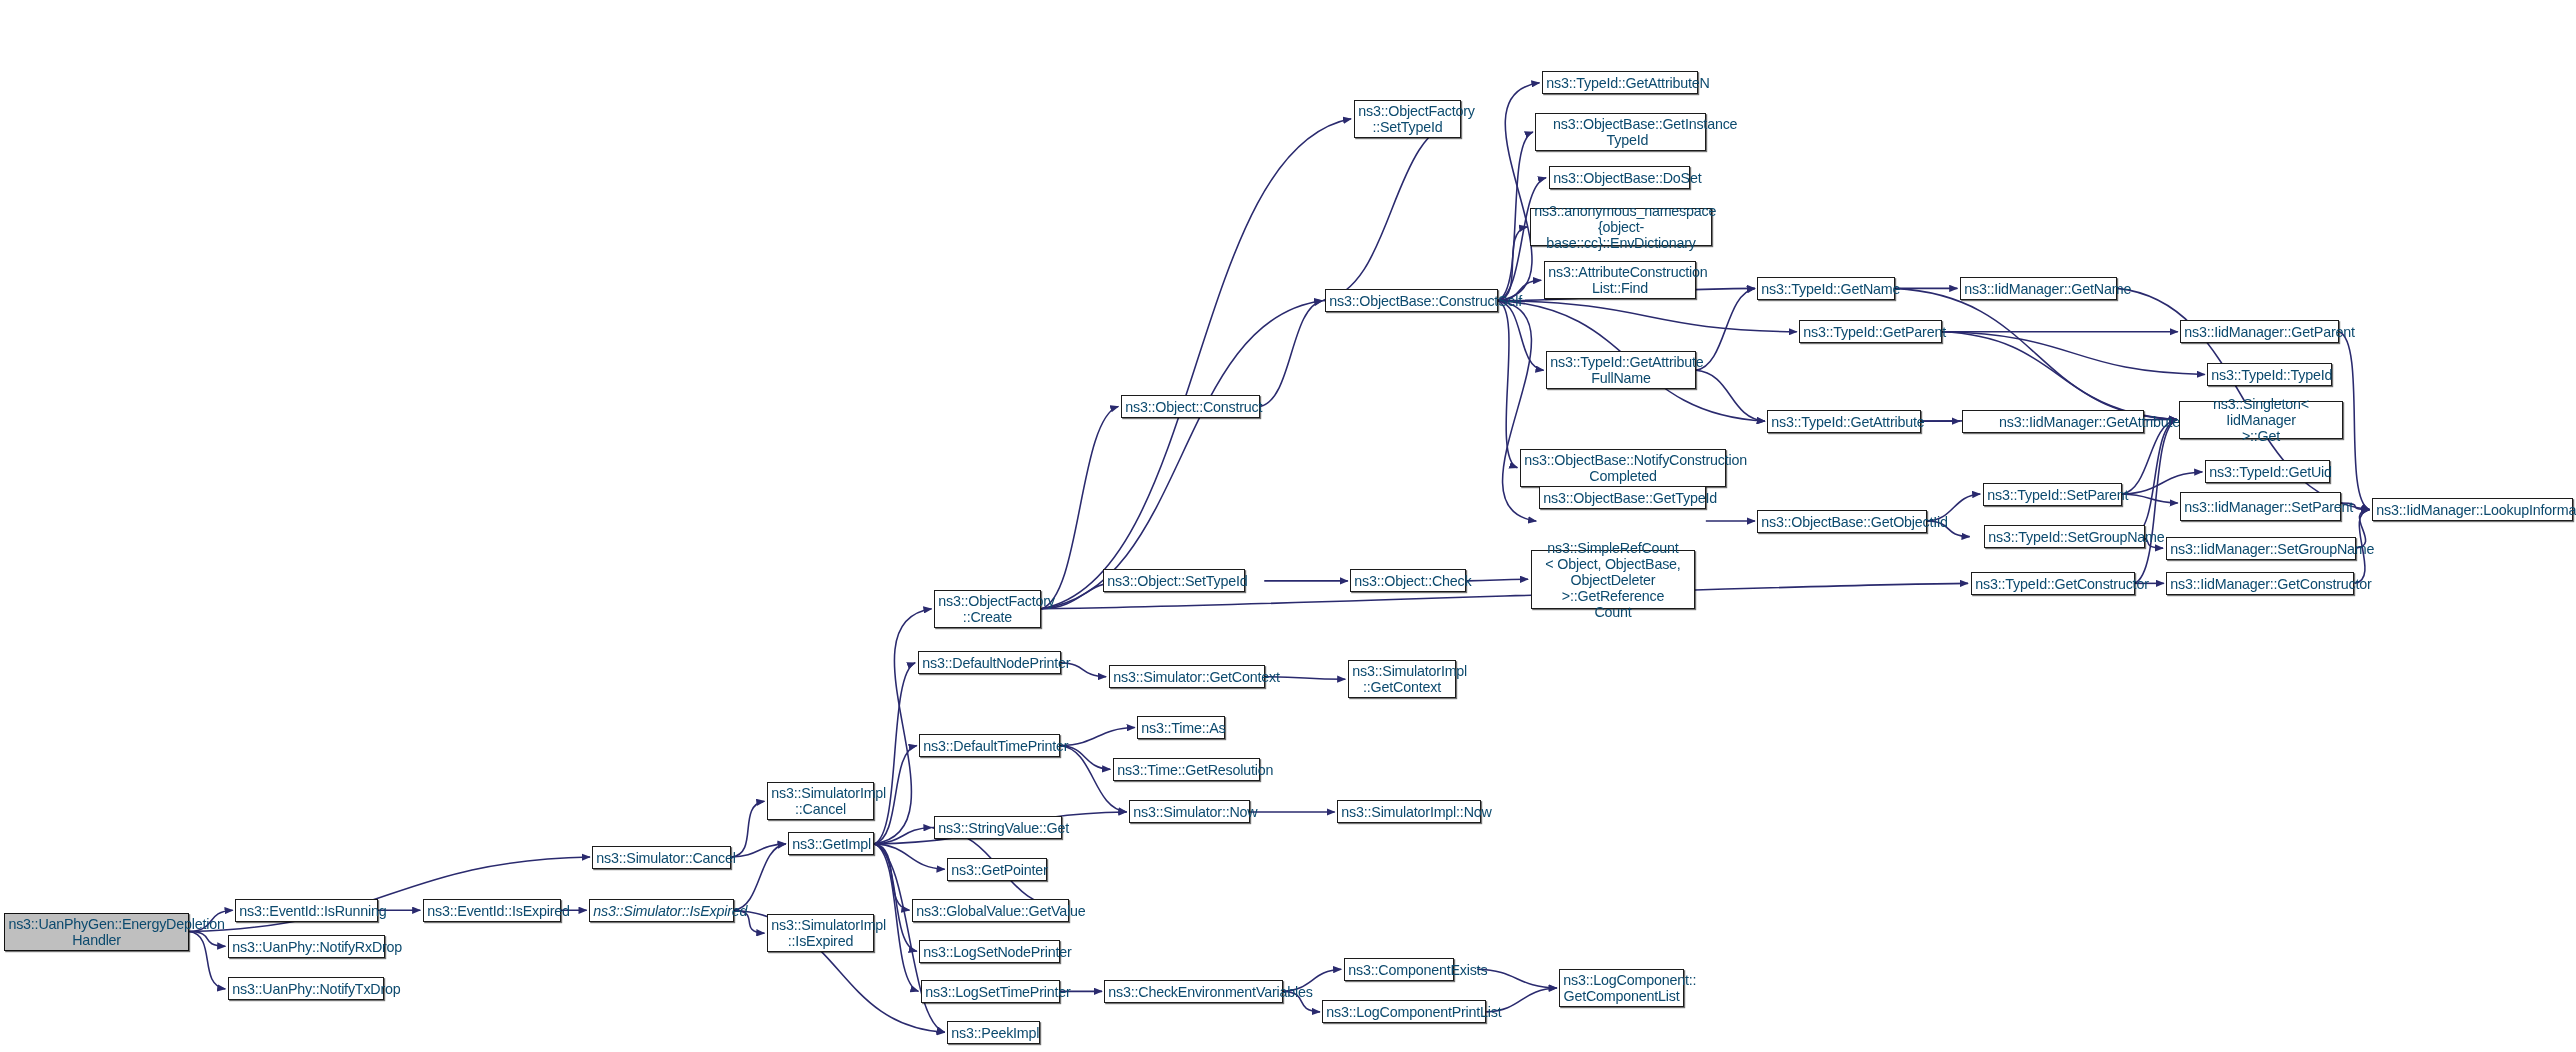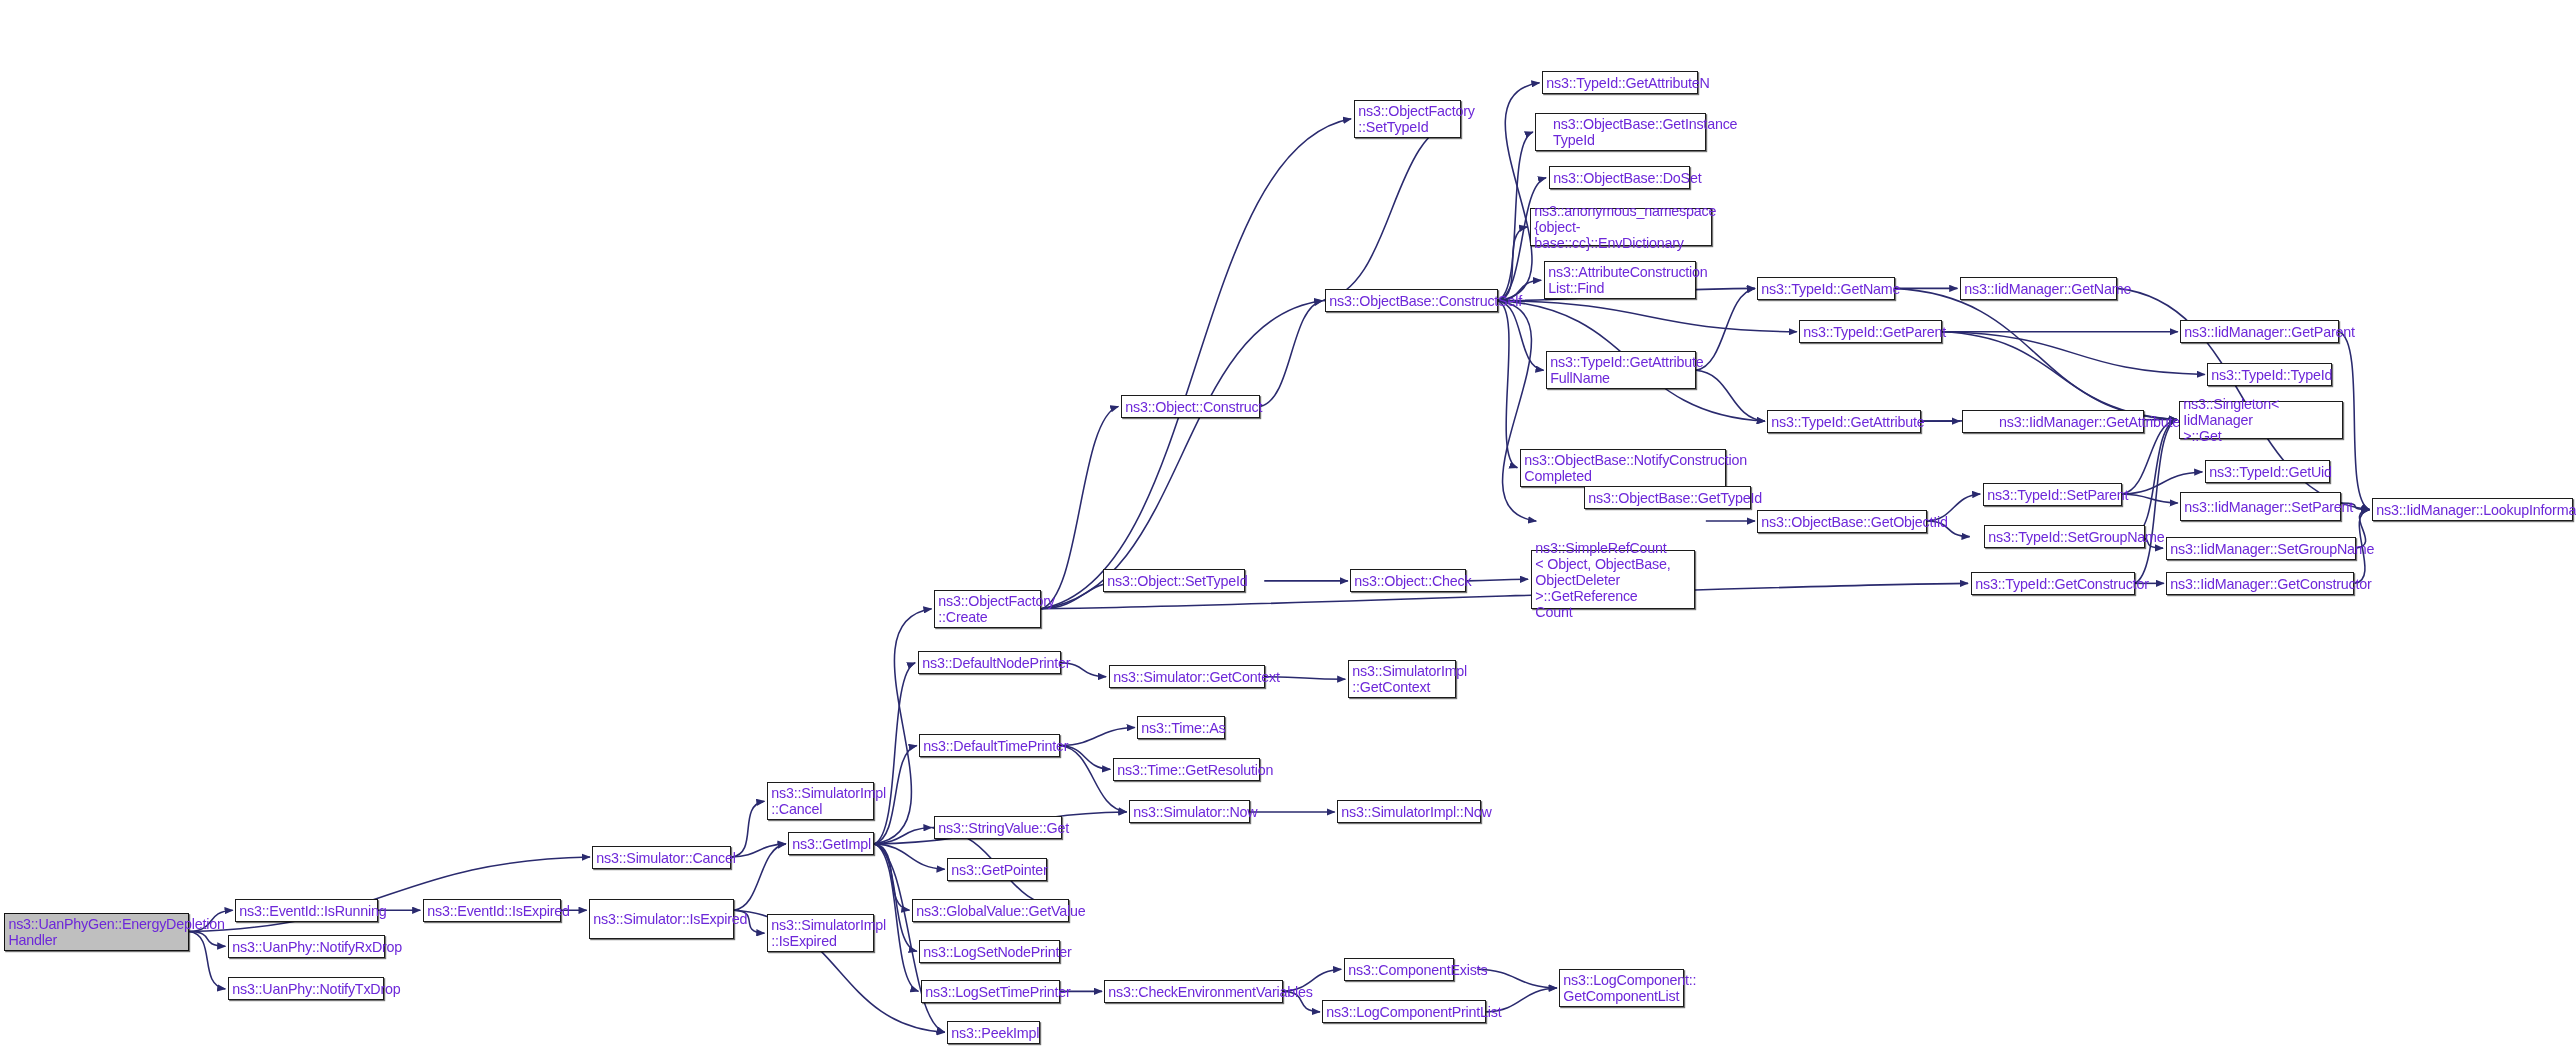--- a/index.html
+++ b/index.html
@@ -4,24 +4,25 @@
 <style>
   html,body{margin:0;padding:0;background:#ffffff;}
   body{font-family:"Liberation Sans","DejaVu Sans",sans-serif;}
   #canvas{position:relative;width:2576px;height:1052px;background:#ffffff;overflow:hidden;}
   #edges{position:absolute;left:0;top:0;width:2576px;height:1052px;pointer-events:none;}
   .node{
     position:absolute;
     box-sizing:border-box;
     border:1.3px solid #1c1c1c;
     background:#ffffff;
-    color:#6d28d9;
+    color:#0c4a6e;
     display:flex;
     align-items:center;
     justify-content:center;
+    text-align:center;
     line-height:1.12;
     font-size:14.3px;
     letter-spacing:-0.2px;
     white-space:pre-line;
     box-shadow:1.2px 1.2px 0 0 rgba(0,0,0,0.55);
     padding:0.8px 3.3px;
   }
   .node.root{background:#bfbfbf;border-color:#111;}
   .node .lbl{display:block;width:100%;}
 </style>
@@ -115,21 +116,21 @@
         <path d="M2874,712 C2908,706.6 2858,627.4 2892,622" marker-end="url(#ah)"></path>
       </g>
   </svg>
   <div id="nodes">
       <div class="node root" style="left: 4.1px; top: 913px; width: 185px; height: 38px;"><span class="lbl">ns3::UanPhyGen::EnergyDepletion
 Handler</span></div>
       <div class="node" style="left: 235px; top: 899px; width: 143px; height: 23px;"><span class="lbl">ns3::EventId::IsRunning</span></div>
       <div class="node" style="left: 228px; top: 935px; width: 157px; height: 23px;"><span class="lbl">ns3::UanPhy::NotifyRxDrop</span></div>
       <div class="node" style="left: 228px; top: 977px; width: 156px; height: 23px;"><span class="lbl">ns3::UanPhy::NotifyTxDrop</span></div>
       <div class="node" style="left: 423px; top: 899px; width: 138px; height: 23px;"><span class="lbl">ns3::EventId::IsExpired</span></div>
-      <div class="node" style="left: 589px; top: 899px; width: 145px; height: 40px;"><span class="lbl">ns3::Simulator::IsExpired</span></div>
+      <div class="node" style="left: 589px; top: 899px; width: 145px; height: 23px; font-style: italic;"><span class="lbl">ns3::Simulator::IsExpired</span></div>
       <div class="node" style="left: 592px; top: 846px; width: 139px; height: 23px;"><span class="lbl">ns3::Simulator::Cancel</span></div>
       <div class="node" style="left: 767px; top: 914px; width: 107px; height: 38px;"><span class="lbl">ns3::SimulatorImpl
 ::IsExpired</span></div>
       <div class="node" style="left: 767px; top: 782px; width: 107px; height: 38px;"><span class="lbl">ns3::SimulatorImpl
 ::Cancel</span></div>
       <div class="node" style="left: 788px; top: 832px; width: 86px; height: 23px;"><span class="lbl">ns3::GetImpl</span></div>
       <div class="node" style="left: 934px; top: 590px; width: 107px; height: 38px;"><span class="lbl">ns3::ObjectFactory
 ::Create</span></div>
       <div class="node" style="left: 918px; top: 651px; width: 143px; height: 23px;"><span class="lbl">ns3::DefaultNodePrinter</span></div>
       <div class="node" style="left: 919px; top: 734px; width: 141px; height: 23px;"><span class="lbl">ns3::DefaultTimePrinter</span></div>
@@ -162,21 +163,21 @@
 TypeId</span></div>
       <div class="node" style="left: 1549px; top: 166px; width: 141px; height: 23px;"><span class="lbl">ns3::ObjectBase::DoSet</span></div>
       <div class="node" style="left: 1530px; top: 208px; width: 182px; height: 38px;"><span class="lbl">ns3::anonymous_namespace
 {object-base::cc}::EnvDictionary</span></div>
       <div class="node" style="left: 1544px; top: 261px; width: 152px; height: 38px;"><span class="lbl">ns3::AttributeConstruction
 List::Find</span></div>
       <div class="node" style="left: 1546px; top: 351px; width: 150px; height: 38px;"><span class="lbl">ns3::TypeId::GetAttribute
 FullName</span></div>
       <div class="node" style="left: 1520px; top: 449px; width: 206px; height: 38px;"><span class="lbl">ns3::ObjectBase::NotifyConstruction
 Completed</span></div>
-      <div class="node" style="left: 1539px; top: 486px; width: 167px; height: 23px; margin-left: 45px;"><span class="lbl">ns3::ObjectBase::GetTypeId</span></div>
+      <div class="node" style="left: 1539px; top: 486px; width: 167px; height: 23px;"><span class="lbl">ns3::ObjectBase::GetTypeId</span></div>
       <div class="node" style="left: 1531px; top: 550px; width: 164px; height: 59px;"><span class="lbl">ns3::SimpleRefCount
 &lt; Object, ObjectBase,
  ObjectDeleter &gt;::GetReference
 Count</span></div>
       <div class="node" style="left: 1757px; top: 277px; width: 138px; height: 23px;"><span class="lbl">ns3::TypeId::GetName</span></div>
       <div class="node" style="left: 1799px; top: 320px; width: 143px; height: 23px;"><span class="lbl">ns3::TypeId::GetParent</span></div>
       <div class="node" style="left: 1767px; top: 410px; width: 154px; height: 23px;"><span class="lbl">ns3::TypeId::GetAttribute</span></div>
       <div class="node" style="left: 1757px; top: 510px; width: 170px; height: 23px;"><span class="lbl">ns3::ObjectBase::GetObjectIid</span></div>
       <div class="node" style="left: 1983px; top: 483px; width: 139px; height: 23px;"><span class="lbl">ns3::TypeId::SetParent</span></div>
       <div class="node" style="left: 1972px; top: 525px; width: 161px; height: 23px; margin-left: 12px;"><span class="lbl">ns3::TypeId::SetGroupName</span></div>

